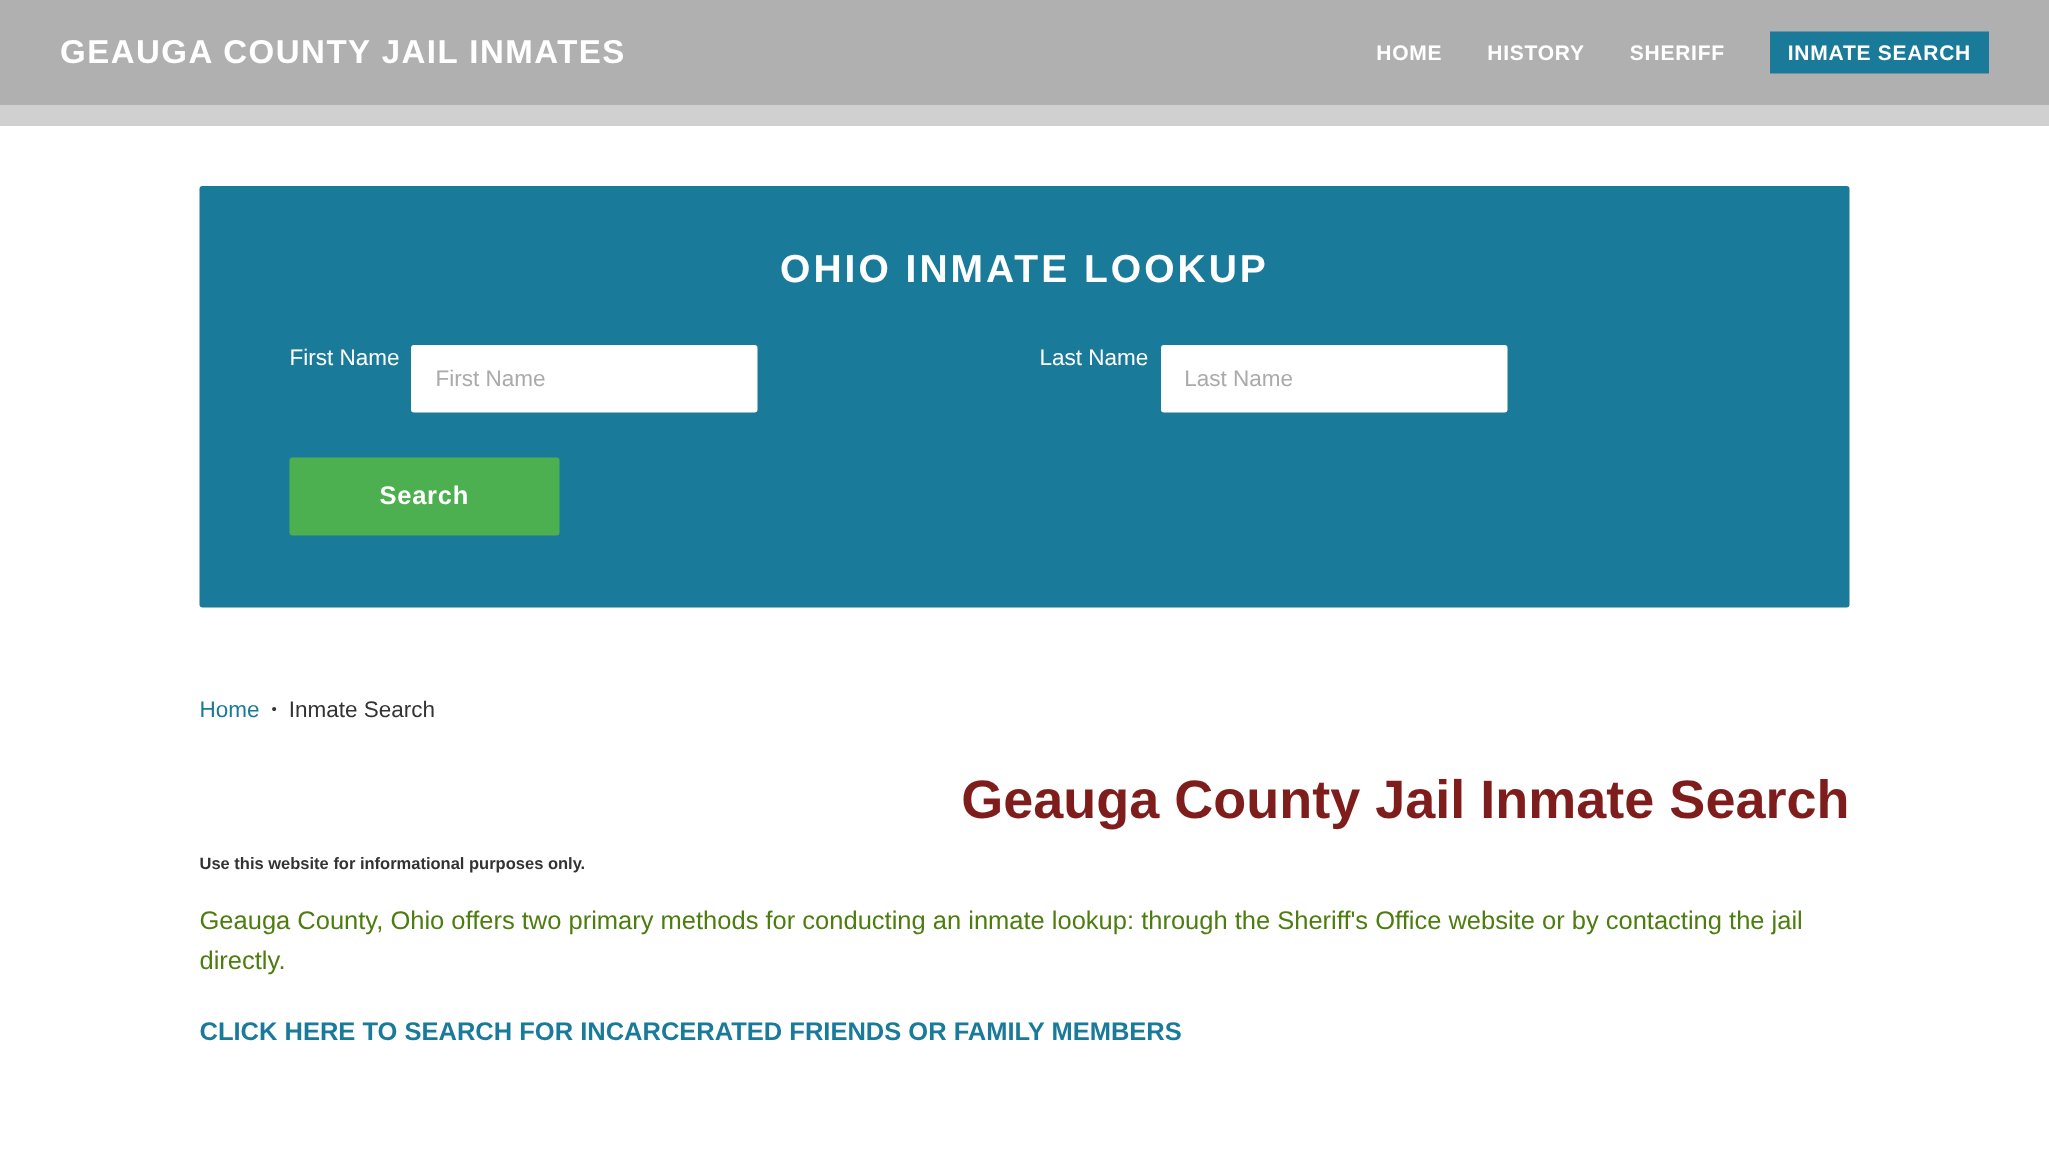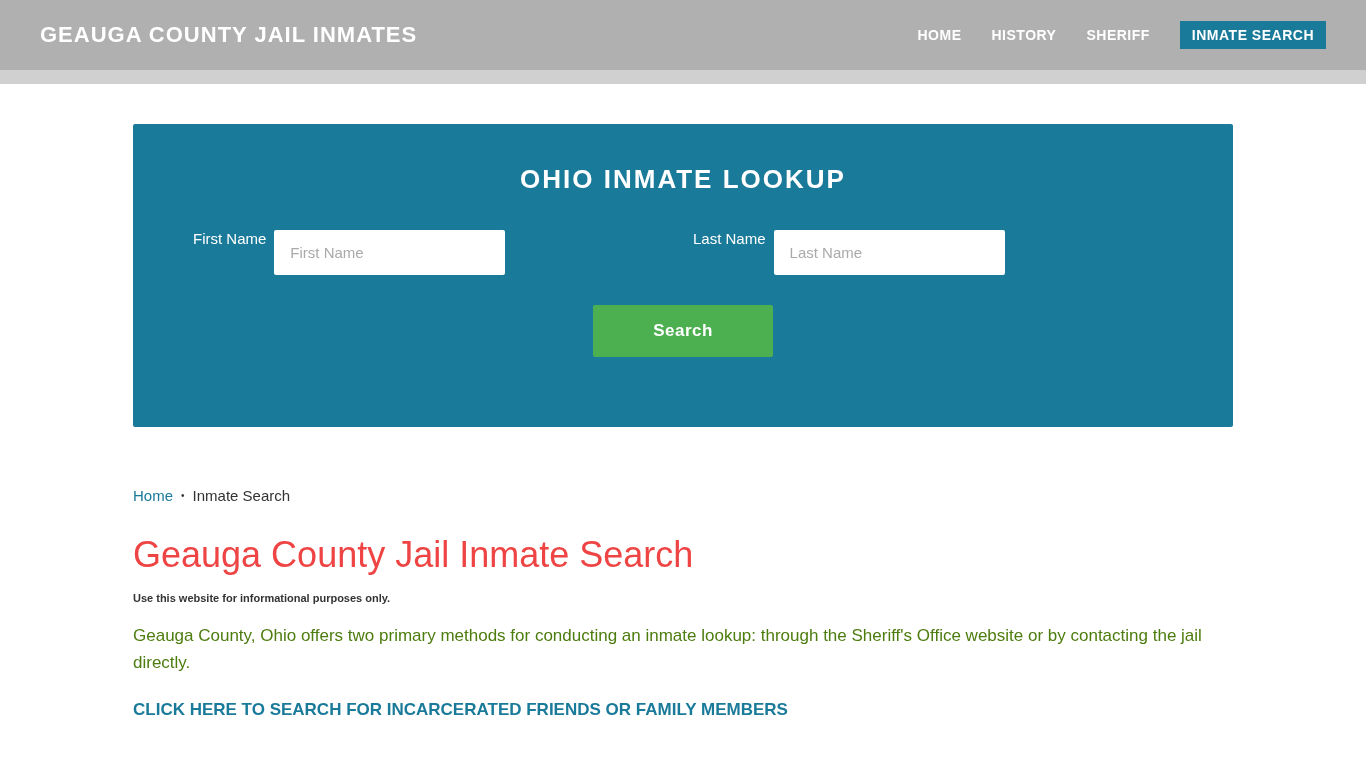--- a/index.html
+++ b/index.html
@@ -58,21 +58,21 @@
     .sub-header {
       background: #d0d0d0;
       height: 14px;
     }
 
     
     .search-widget {
       background: #1a7a9a;
       margin: 40px auto;
       max-width: 1100px;
-      padding: 40px 60px 70px 60px;
+      padding: 40px 60px 48px 60px;
       border-radius: 2px;
     }
 
     .search-widget-title {
       text-align: center;
       color: #fff;
       font-size: 26px;
       font-weight: 700;
       letter-spacing: 2px;
       text-transform: uppercase;
@@ -109,21 +109,21 @@
       color: #555;
       background: #fff;
     }
 
     .form-group input::placeholder {
       color: #aaa;
     }
 
     .search-btn-row {
       display: flex;
-      justify-content: center;
+      justify-content: flex-start;
     }
 
     .search-btn {
       background: #4caf50;
       color: #fff;
       border: none;
       padding: 16px 60px;
       font-size: 17px;
       font-weight: 700;
       cursor: pointer;
@@ -158,23 +158,24 @@
       font-size: 10px;
     }
 
     .breadcrumb-current {
       color: #333;
     }
 
     
     .page-title {
       font-size: 36px;
-      font-weight: 400;
-      color: #ef4444;
+      font-weight: 700;
+      color: #7f1d1d;
       margin-bottom: 16px;
+      text-align: right;
     }
 
     .page-subtitle {
       font-size: 11px;
       font-weight: 700;
       color: #333;
       margin-bottom: 18px;
     }
 
     .page-description {

